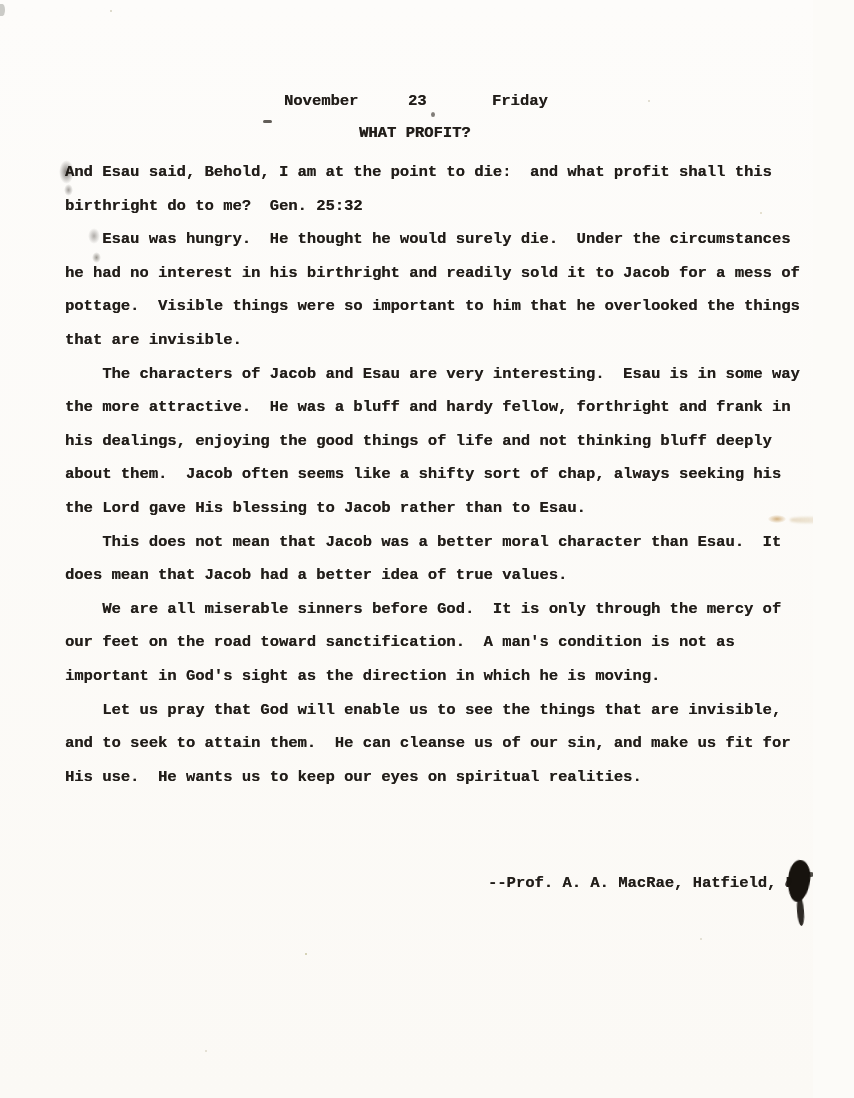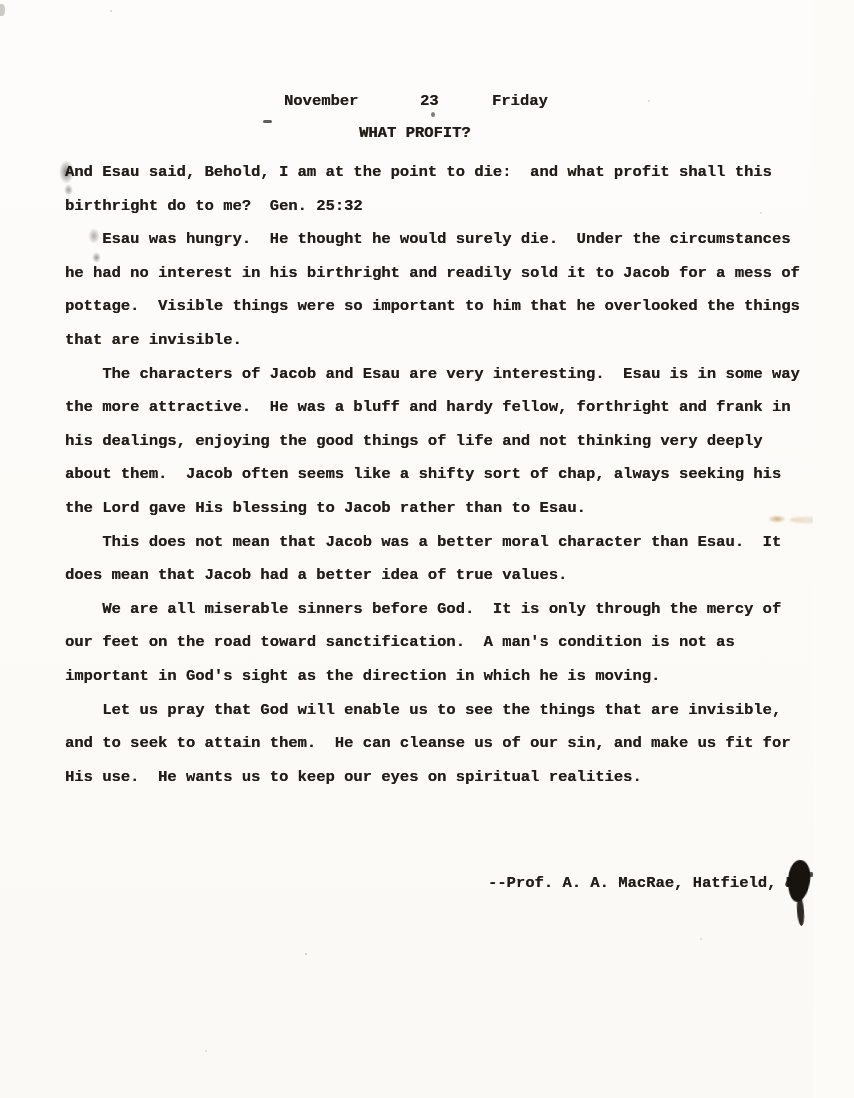--- a/index.html
+++ b/index.html
@@ -18,21 +18,21 @@
     color: #211d19;
     text-shadow: 0.2px 0.2px 0.4px rgba(33, 29, 25, 0.75);
   }
   .dateline span {
     position: absolute;
     top: 92px;
     font-size: 15.5px;
     white-space: pre;
   }
   .date-month   { left: 284px; }
-  .date-day     { left: 420px; font-family: Liberation Mono, monospace; }
+  .date-day     { left: 408px; font-family: Liberation Mono, monospace; }
   .date-weekday { left: 492px; text-align: right; }
   .title {
     position: absolute;
     left: 359px;
     top: 124px;
     font-size: 15.5px;
     white-space: pre;
     text-shadow: 0.4px 0.3px 0.5px rgba(33, 29, 25, 0.85);
   }
   .body-text {
@@ -150,21 +150,21 @@
 
   <div class="body-text" id="body-text">
       <div class="line scripture-line">And Esau said, Behold, I am at the point to die:  and what profit shall this</div>
       <div class="line scripture-line">birthright do to me?  Gen. 25:32</div>
       <div class="line body-line">    Esau was hungry.  He thought he would surely die.  Under the circumstances</div>
       <div class="line body-line">he had no interest in his birthright and readily sold it to Jacob for a mess of</div>
       <div class="line body-line">pottage.  Visible things were so important to him that he overlooked the things</div>
       <div class="line body-line">that are invisible.</div>
       <div class="line body-line">    The characters of Jacob and Esau are very interesting.  Esau is in some way</div>
       <div class="line body-line">the more attractive.  He was a bluff and hardy fellow, forthright and frank in</div>
-      <div class="line body-line">his dealings, enjoying the good things of life and not thinking very deeply</div>
+      <div class="line body-line">his dealings, enjoying the good things of life and not thinking bluff deeply</div>
       <div class="line body-line">about them.  Jacob often seems like a shifty sort of chap, always seeking his</div>
       <div class="line body-line">the Lord gave His blessing to Jacob rather than to Esau.</div>
       <div class="line body-line">    This does not mean that Jacob was a better moral character than Esau.  It</div>
       <div class="line body-line">does mean that Jacob had a better idea of true values.</div>
       <div class="line body-line">    We are all miserable sinners before God.  It is only through the mercy of</div>
       <div class="line body-line">our feet on the road toward sanctification.  A man's condition is not as</div>
       <div class="line body-line">important in God's sight as the direction in which he is moving.</div>
       <div class="line body-line">    Let us pray that God will enable us to see the things that are invisible,</div>
       <div class="line body-line">and to seek to attain them.  He can cleanse us of our sin, and make us fit for</div>
       <div class="line body-line">His use.  He wants us to keep our eyes on spiritual realities.</div>

